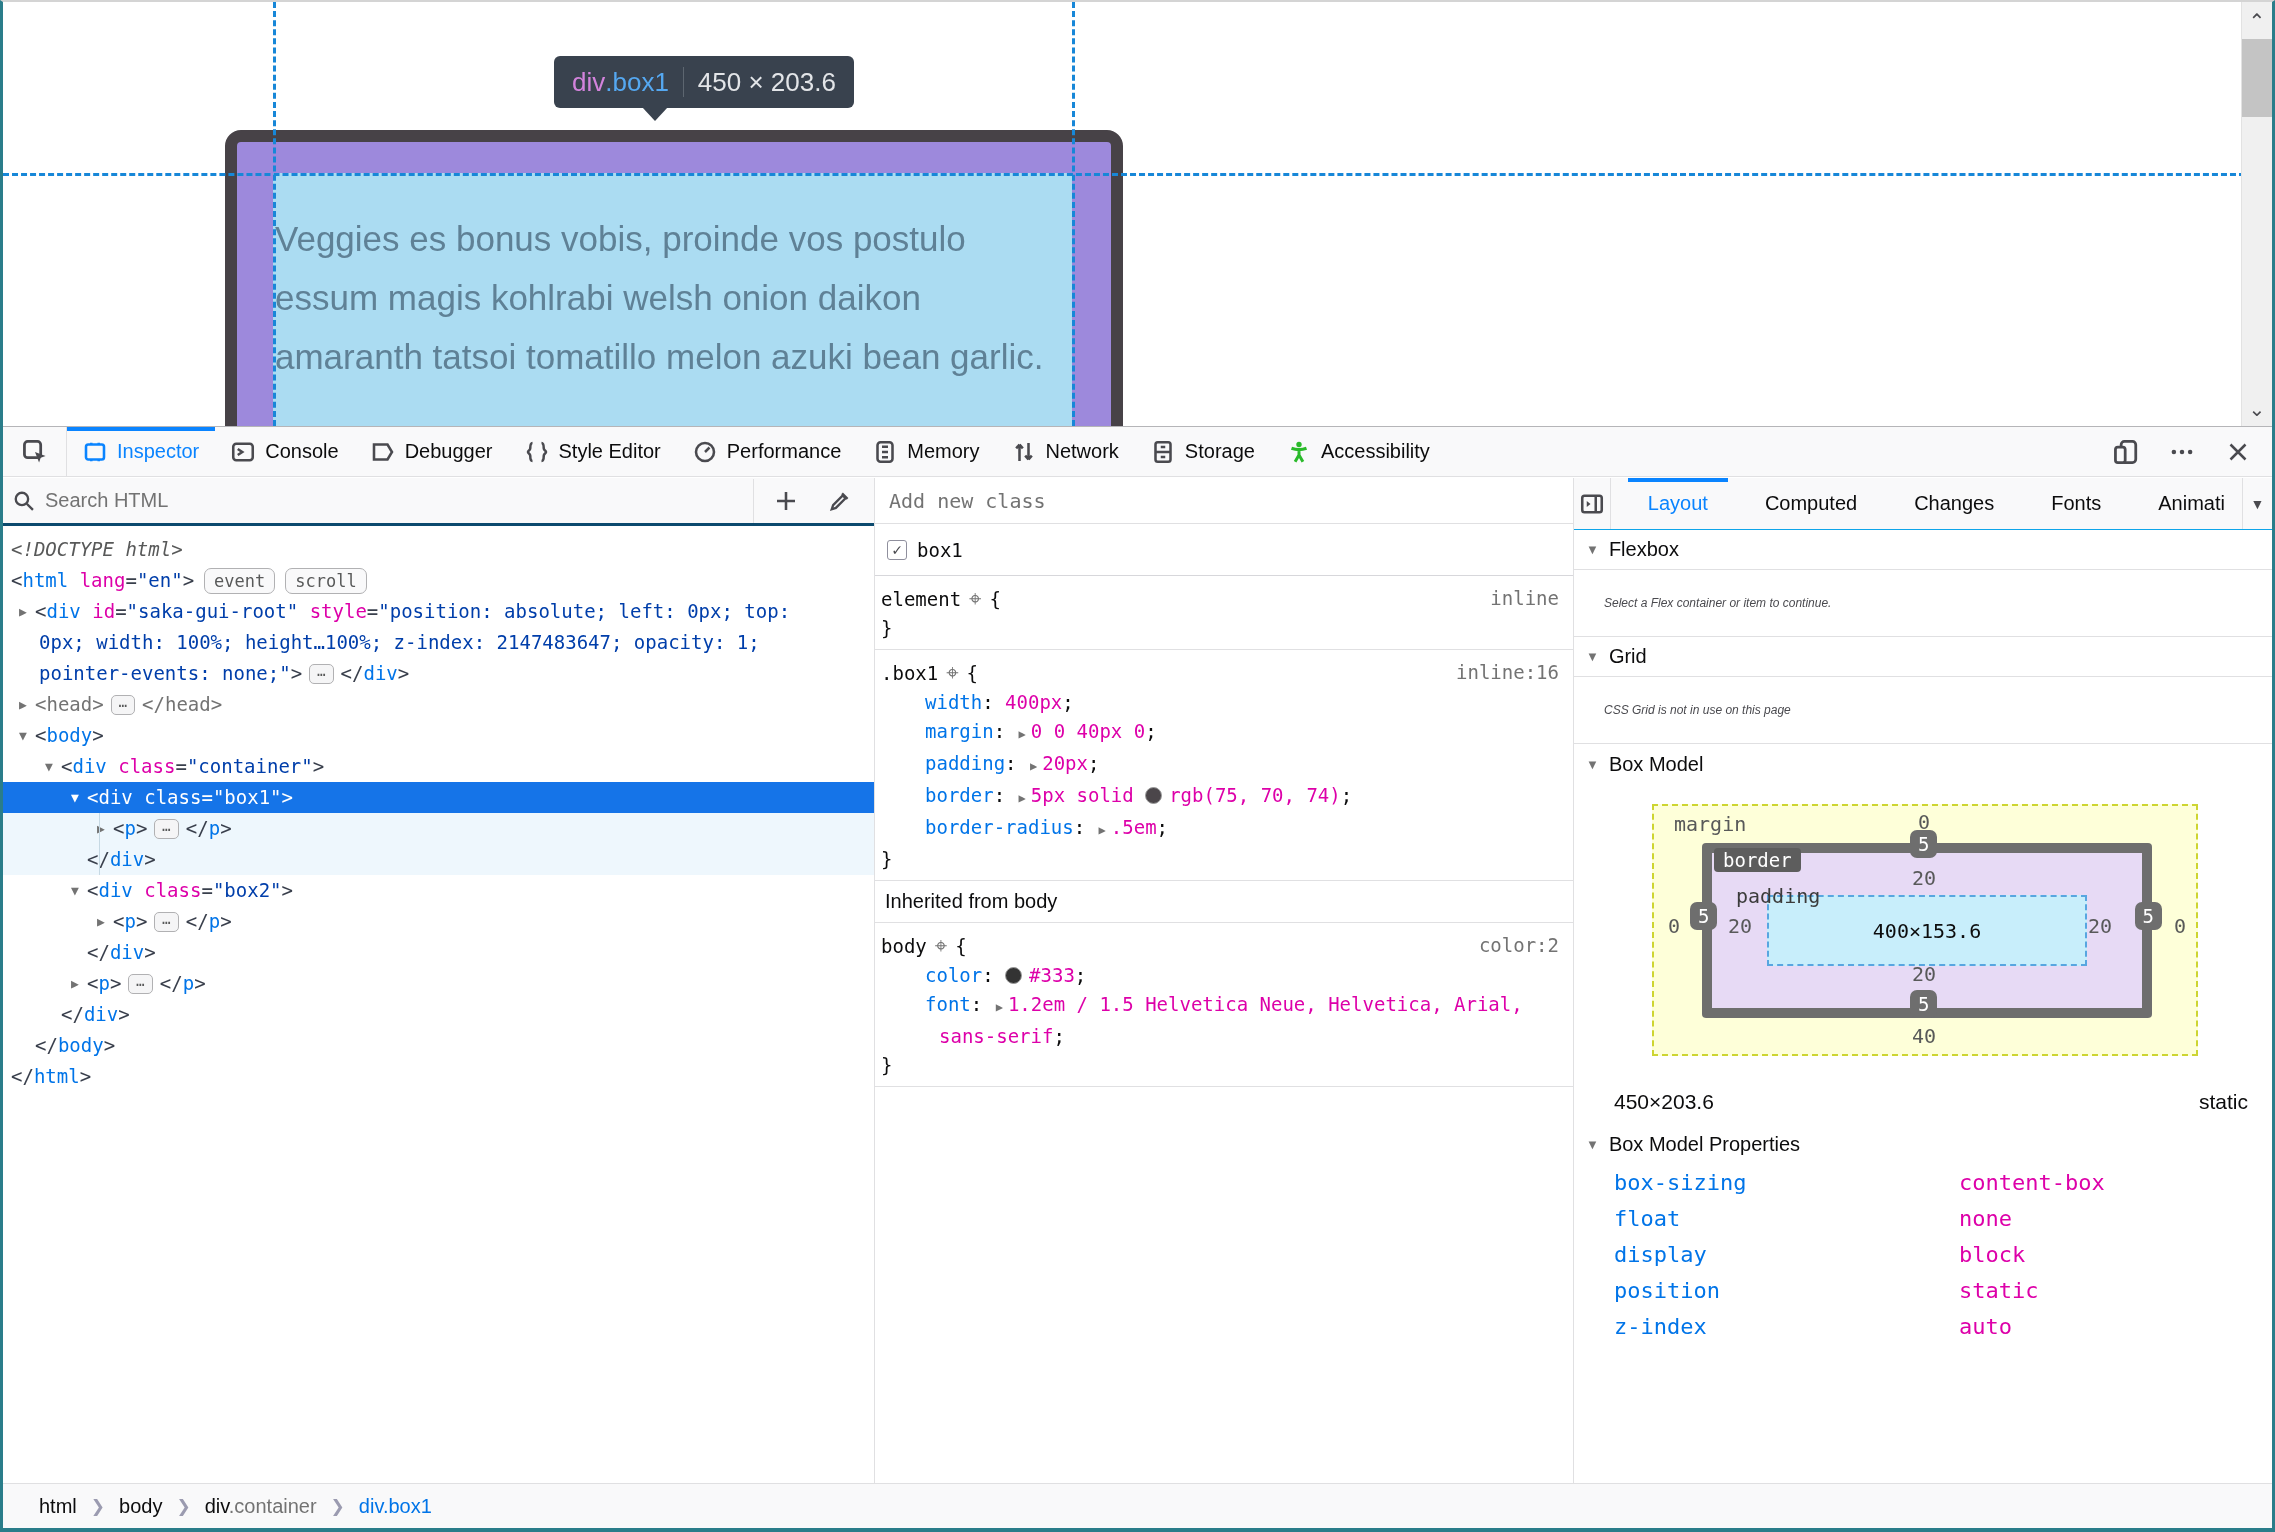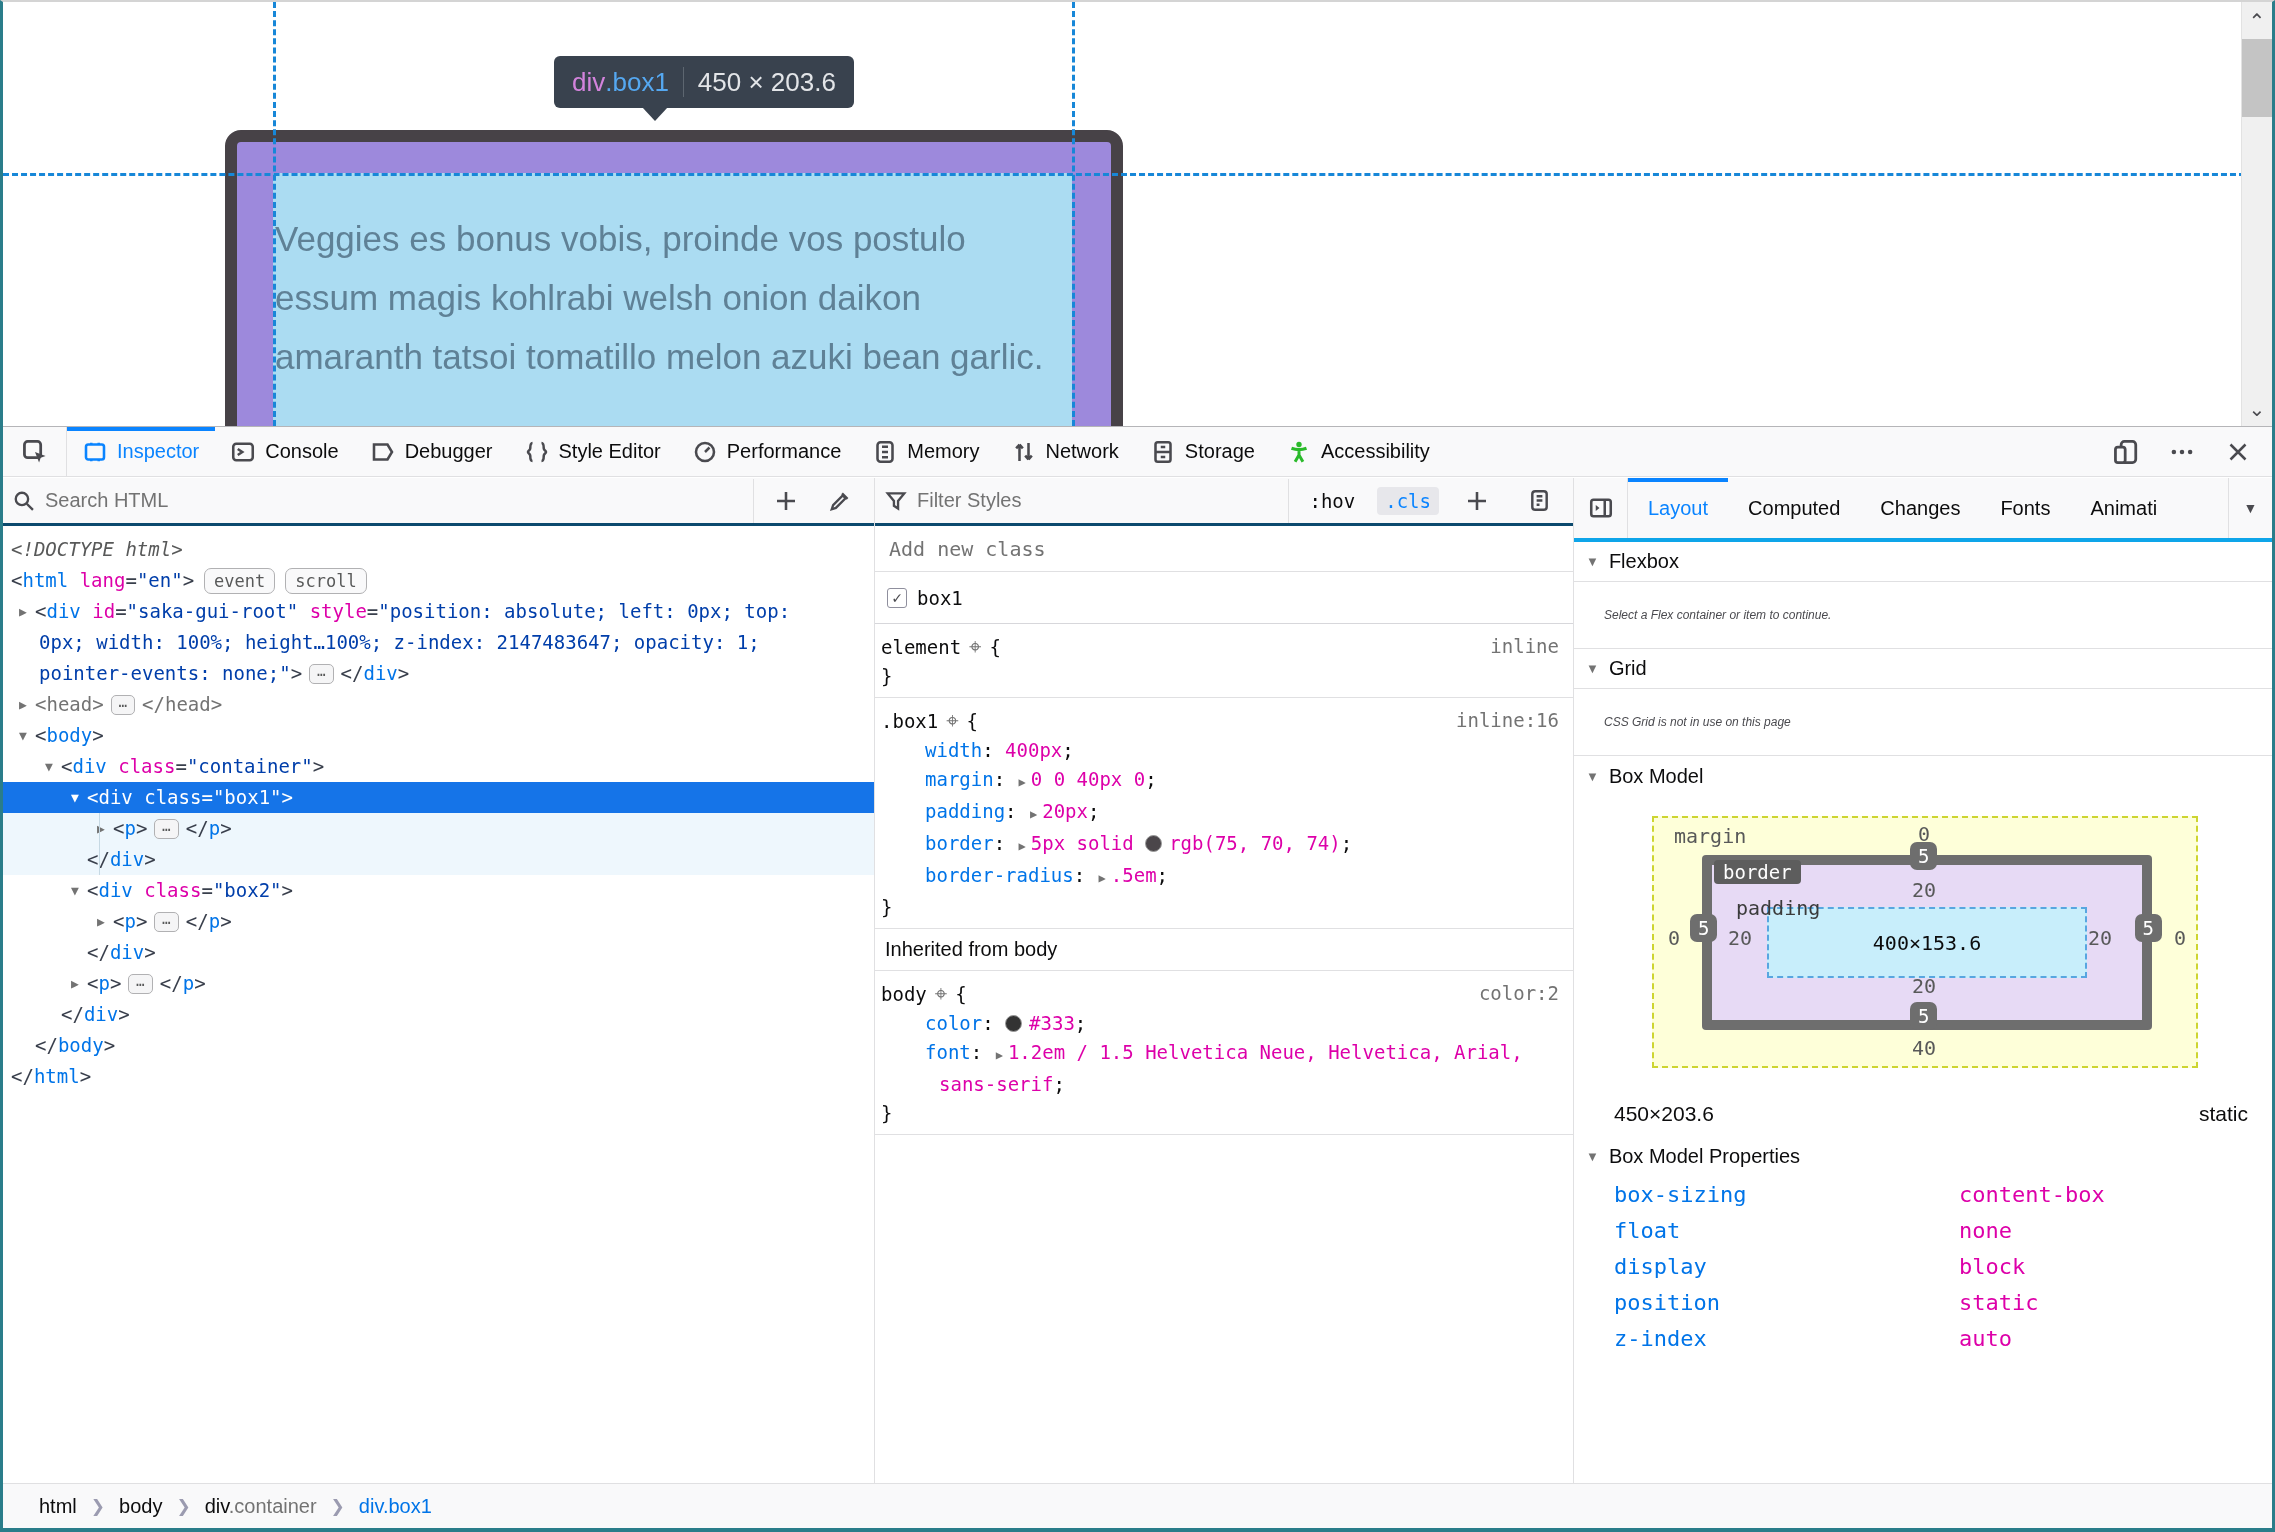--- a/index.html
+++ b/index.html
@@ -73,21 +73,21 @@
   .sel-line { color:#0c0c0d; white-space:pre; }
   .target-ic { color:#737373; font-size:22px; margin:0 8px; }
   .decl { padding-left:44px; white-space:pre; color:#0c0c0d; }
   .decl .dname { color:#0074e8; }
   .decl .dval { color:#dd00a9; }
   .exp { color:#737373; font-size:12px; margin:0 5px 0 2px; }
   .swatch { display:inline-block; width:17px; height:17px; border-radius:50%; border:1px solid #9a9a9a; vertical-align:-2px; margin-right:7px; }
   .sect-head { height:42px; border-bottom:1px solid #e0e0e2; display:flex; align-items:center; padding:0 10px; font-size:20px; color:#0c0c0d; background:#fff; }
 
   
-  .side-tabs { height:64px; background:#f9f9fa; border-bottom:4px solid #0ea5e9; display:flex; align-items:stretch; font-size:20px; color:#0c0c0d; }
+  .side-tabs { height:52px; background:#f9f9fa; border-bottom:1px solid #0ea5e9; display:flex; align-items:stretch; font-size:20px; color:#0c0c0d;gap:17px; }
   .side-tab { display:flex; align-items:center; padding:0 20px; position:relative; }
   .side-tab.active { color:#0a84ff; }
   .side-tab.active::before { content:""; position:absolute; left:0; top:0; width:100%; height:4px; background:#0a84ff; }
   .side-toggle { width:54px; display:flex; align-items:center; justify-content:center; border-right:1px solid #e0e0e2; }
   .side-more { margin-left:auto; width:44px; display:flex; align-items:center; justify-content:center; border-left:1px solid #e0e0e2; color:#4a4a4f; font-size:14px; }
   .lay-head { height:40px; border-bottom:1px solid #e0e0e2; display:flex; align-items:center; gap:10px; padding:0 12px; font-size:20px; color:#0c0c0d; }
   .twisty { color:#737373; font-size:13px; }
   .lay-msg { border-bottom:1px solid #e0e0e2; padding:26px 0 26px 30px; font-style:italic; color:#4a4a4f; font-size:12px; }
 
   .bm-wrap { position:relative; width:546px; height:252px; margin:20px 0 0 78px;
@@ -270,41 +270,20 @@
           <div class="mk-row"><span style="display:inline-block;width:86px"></span><span class="mk-tw">▶</span><span class="mk-b">&lt;</span><span class="mk-t">p</span><span class="mk-b">&gt;</span><span class="pill">⋯</span><span class="mk-b">&lt;/</span><span class="mk-t">p</span><span class="mk-b">&gt;</span></div>
           <div class="mk-row"><span style="display:inline-block;width:60px"></span><span style="display:inline-block;width:24px"></span><span class="mk-b">&lt;/</span><span class="mk-t">div</span><span class="mk-b">&gt;</span></div>
           <div class="mk-row"><span style="display:inline-block;width:60px"></span><span class="mk-tw">▶</span><span class="mk-b">&lt;</span><span class="mk-t">p</span><span class="mk-b">&gt;</span><span class="pill">⋯</span><span class="mk-b">&lt;/</span><span class="mk-t">p</span><span class="mk-b">&gt;</span></div>
           <div class="mk-row"><span style="display:inline-block;width:34px"></span><span style="display:inline-block;width:24px"></span><span class="mk-b">&lt;/</span><span class="mk-t">div</span><span class="mk-b">&gt;</span></div>
           <div class="mk-row"><span style="display:inline-block;width:8px"></span><span style="display:inline-block;width:24px"></span><span class="mk-b">&lt;/</span><span class="mk-t">body</span><span class="mk-b">&gt;</span></div>
           <div class="mk-row"><span style="display:inline-block;width:8px"></span><span class="mk-b">&lt;/</span><span class="mk-t">html</span><span class="mk-b">&gt;</span></div>
         </div>
     </div>
 
     <div class="panel-mid">
-      <div class="ptoolbar">
-        <svg class="ic" width="22" height="22" viewBox="0 0 16 16">
-            <path d="M2 2.5 H14 L9.5 8 V13.5 L6.5 11.5 V8 Z"></path>
-          </svg>
-        <span style="margin-left:10px">Filter Styles</span>
-        <span class="rule-toolbar-right" style="border-left:1px solid #e0e0e2; padding-left:12px">
-          <span class="tog">:hov</span>
-          <span class="tog active">.cls</span>
-          <span class="icon-btn">
-              <svg class="ic" width="24" height="24" viewBox="0 0 16 16">
-                <path d="M8 2 V14 M2 8 H14"></path>
-              </svg>
-            </span>
-          <span class="icon-btn">
-              <svg class="ic" width="23" height="23" viewBox="0 0 16 16">
-                <rect x="3" y="1.5" width="10" height="13" rx="2"></rect>
-                <path d="M6 5 H10 M6 8 H10 M6 11 H8"></path>
-              </svg>
-            </span>
-        </span>
-      </div>
       <div class="newclass mono">Add new class</div>
       <div class="classrow mono">
         <span class="cbx">✓</span>
         <span>box1</span>
       </div>
       <div id="rules-list" class="mono">
           <div class="rule">
             <span class="loc">inline</span>
             <div class="sel-line"><span>element</span><span class="target-ic">⌖</span><span>{</span></div>
             <div class="sel-line">}</div>

